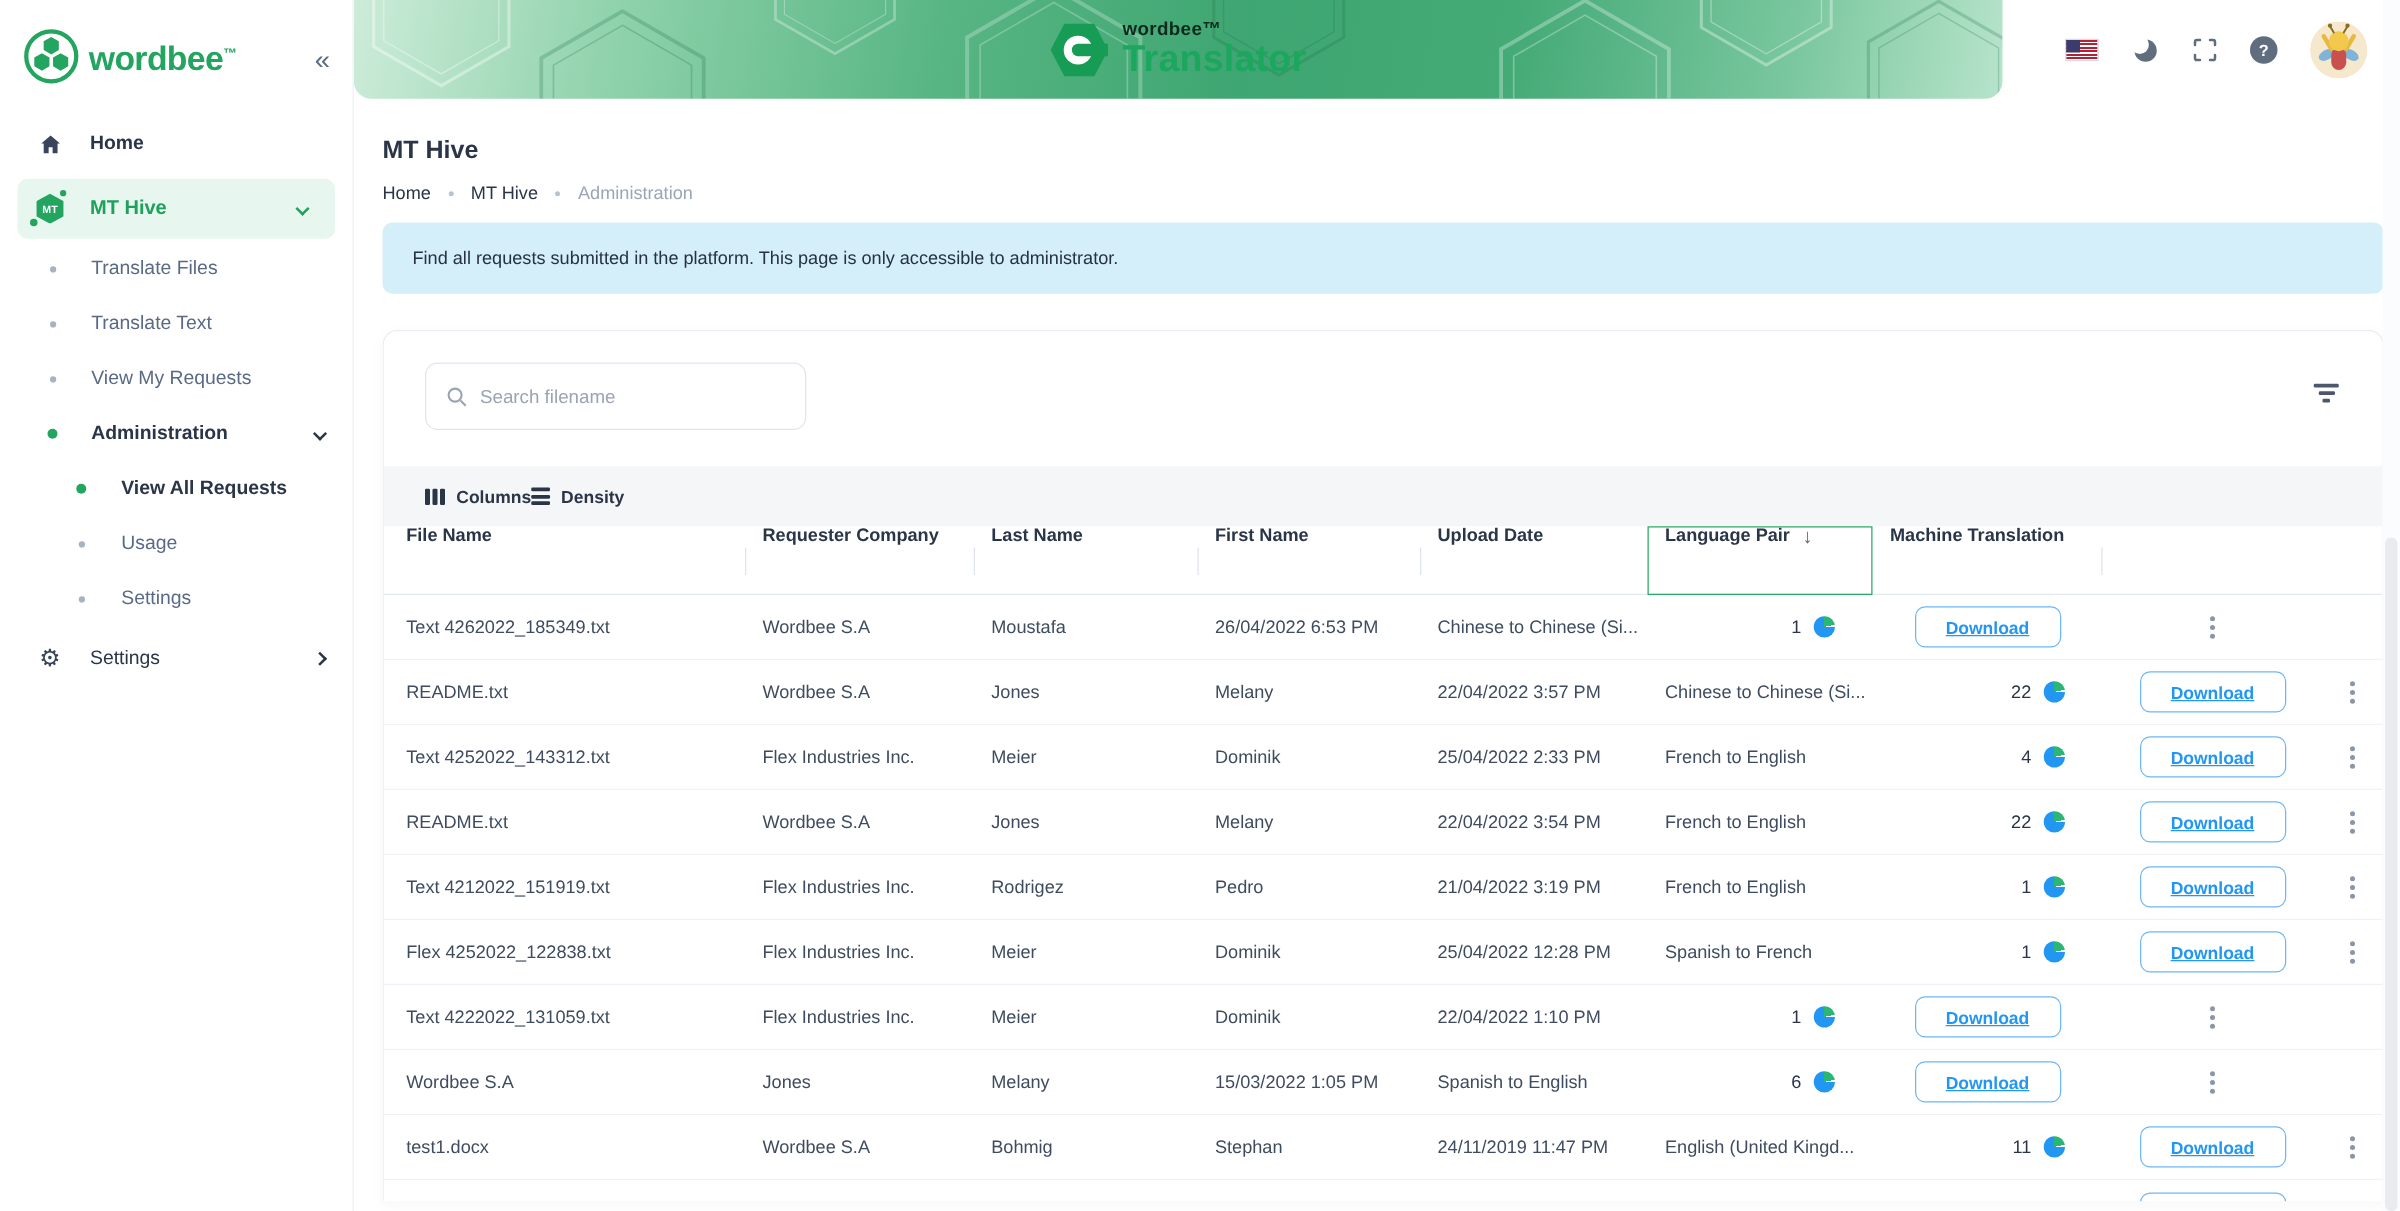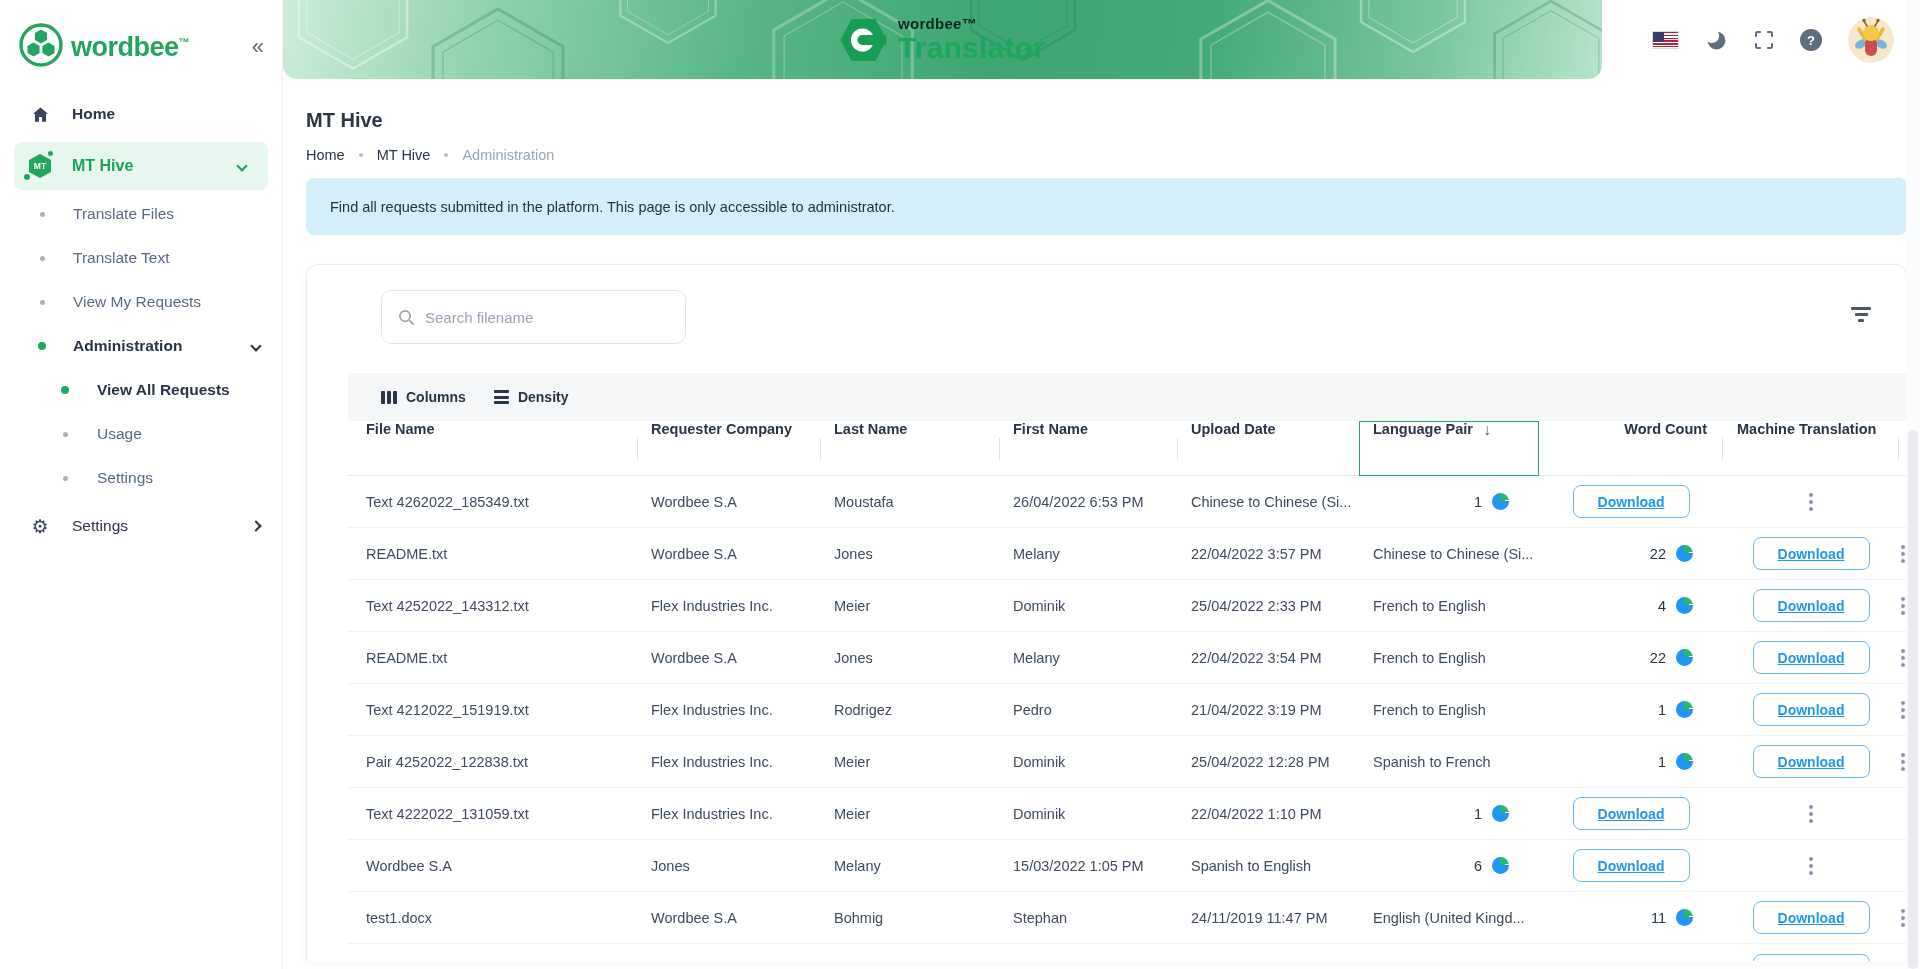--- a/index.html
+++ b/index.html
@@ -66,34 +66,34 @@
   .breadcrumb { margin:15px 0 0 23px; display:flex; align-items:center; gap:14px; font-size:14.5px; }
   .bc-item { color:#2a3547; cursor:pointer; }
   .bc-muted { color:#9aa6b7; cursor:default; }
   .bc-dot { width:4px; height:4px; border-radius:50%; background:#b9c2cf; }
   .info-banner { margin:15px 0 0 23px; width:1601px; height:57px; background:#d4eefa;
     border-radius:8px; display:flex; align-items:center; padding-left:24px;
     font-size:14.5px; color:#26323f; }
 
   .card { margin:29px 0 0 23px; width:1601px; height:697px; background:#fff;
     border:1px solid #e9edf3; border-radius:12px 12px 0 0; border-bottom:none;
-    box-shadow:0 3px 10px rgba(40,60,90,0.04); overflow:hidden; position:relative;padding-left:41px; }
+    box-shadow:0 3px 10px rgba(40,60,90,0.04); overflow:hidden; position:relative; }
 
   .search-row { position:relative; height:108px; }
   .search-box { position:absolute; left:33px; top:25px; width:305px; height:54px;
     border:1px solid #dfe5ef; border-radius:10px; display:flex; align-items:center; padding-left:16px; background:#fff; }
   .search-box input { border:none; outline:none; font-size:15px; color:#2a3547; margin-left:10px; width:240px;
     font-family:"Liberation Sans",sans-serif; background:transparent; }
   .search-box input::placeholder { color:#9aa4b2; }
   .filter-icon { position:absolute; right:34px; top:42px; width:22px; height:18px; cursor:pointer;
     display:flex; flex-direction:column; align-items:center; gap:3px; }
   .filter-icon span { background:#4b586c; border-radius:1px; height:3px; display:block; }
   .f1 { width:20px; } .f2 { width:13px; } .f3 { width:6px; }
 
-  .toolbar { height:48px; background:#f5f6f8; display:flex; align-items:center; padding-left:33px; gap:28px; }
+  .toolbar { height:48px; background:#f5f6f8; display:flex; align-items:center; padding-left:33px; }
   .tool-btn { display:flex; align-items:center; gap:9px; font-size:14px; font-weight:bold; color:#2a3547; cursor:pointer; }
   .cols-icon { display:flex; gap:2px; }
   .cols-icon span { width:4px; height:13px; background:#2a3547; border-radius:1px; }
   .dens-icon { display:flex; flex-direction:column; gap:2.5px; }
   .dens-icon span { width:15px; height:3px; background:#2a3547; border-radius:1px; }
 
   .grid-row { display:grid; grid-template-columns:289px 183px 179px 178px 182px 180px 184px 176px 1fr; }
   .thead { height:55px; border-bottom:1px solid #e3e8ee; align-items:center; }
   .th { position:relative; height:100%; display:flex; padding-left:14px;
     font-size:14.5px; font-weight:bold; color:#2a3547; }
@@ -350,24 +350,20 @@
           <span>First Name</span>
         </div>
       <div class="th sep-l">
           <span>Upload Date</span>
         </div>
       <div class="th th-lp">
         <span>Language Pair</span>
         <span class="sort-arrow">↓</span>
         <span class="lp-box"></span>
       </div>
-      <div class="th th-wc">
-          <span>Word Count</span>
-          <span class="rsep"></span>
-        </div>
       <div class="th">
           <span>Machine Translation</span>
           <span class="rsep"></span>
         </div>
       <div class="th"></div>
     </div>
 
     <div>
       <div class="grid-row tr">
         <div class="td">Text 4262022_185349.txt</div>
@@ -477,21 +473,21 @@
         <div class="td td-kebab">
           <span class="kebab">
               <span></span>
               <span></span>
               <span></span>
             </span>
         </div>
       </div>
 
       <div class="grid-row tr">
-        <div class="td">Pair 4252022_122838.txt</div>
+        <div class="td">Flex 4252022_122838.txt</div>
         <div class="td">Flex Industries Inc.</div>
         <div class="td">Meier</div>
         <div class="td">Dominik</div>
         <div class="td">25/04/2022 12:28 PM</div>
         <div class="td">Spanish to French</div>
         <div class="td td-wc">
           <span>1</span>
           <span class="pie"></span>
         </div>
         <div class="td td-dl">

